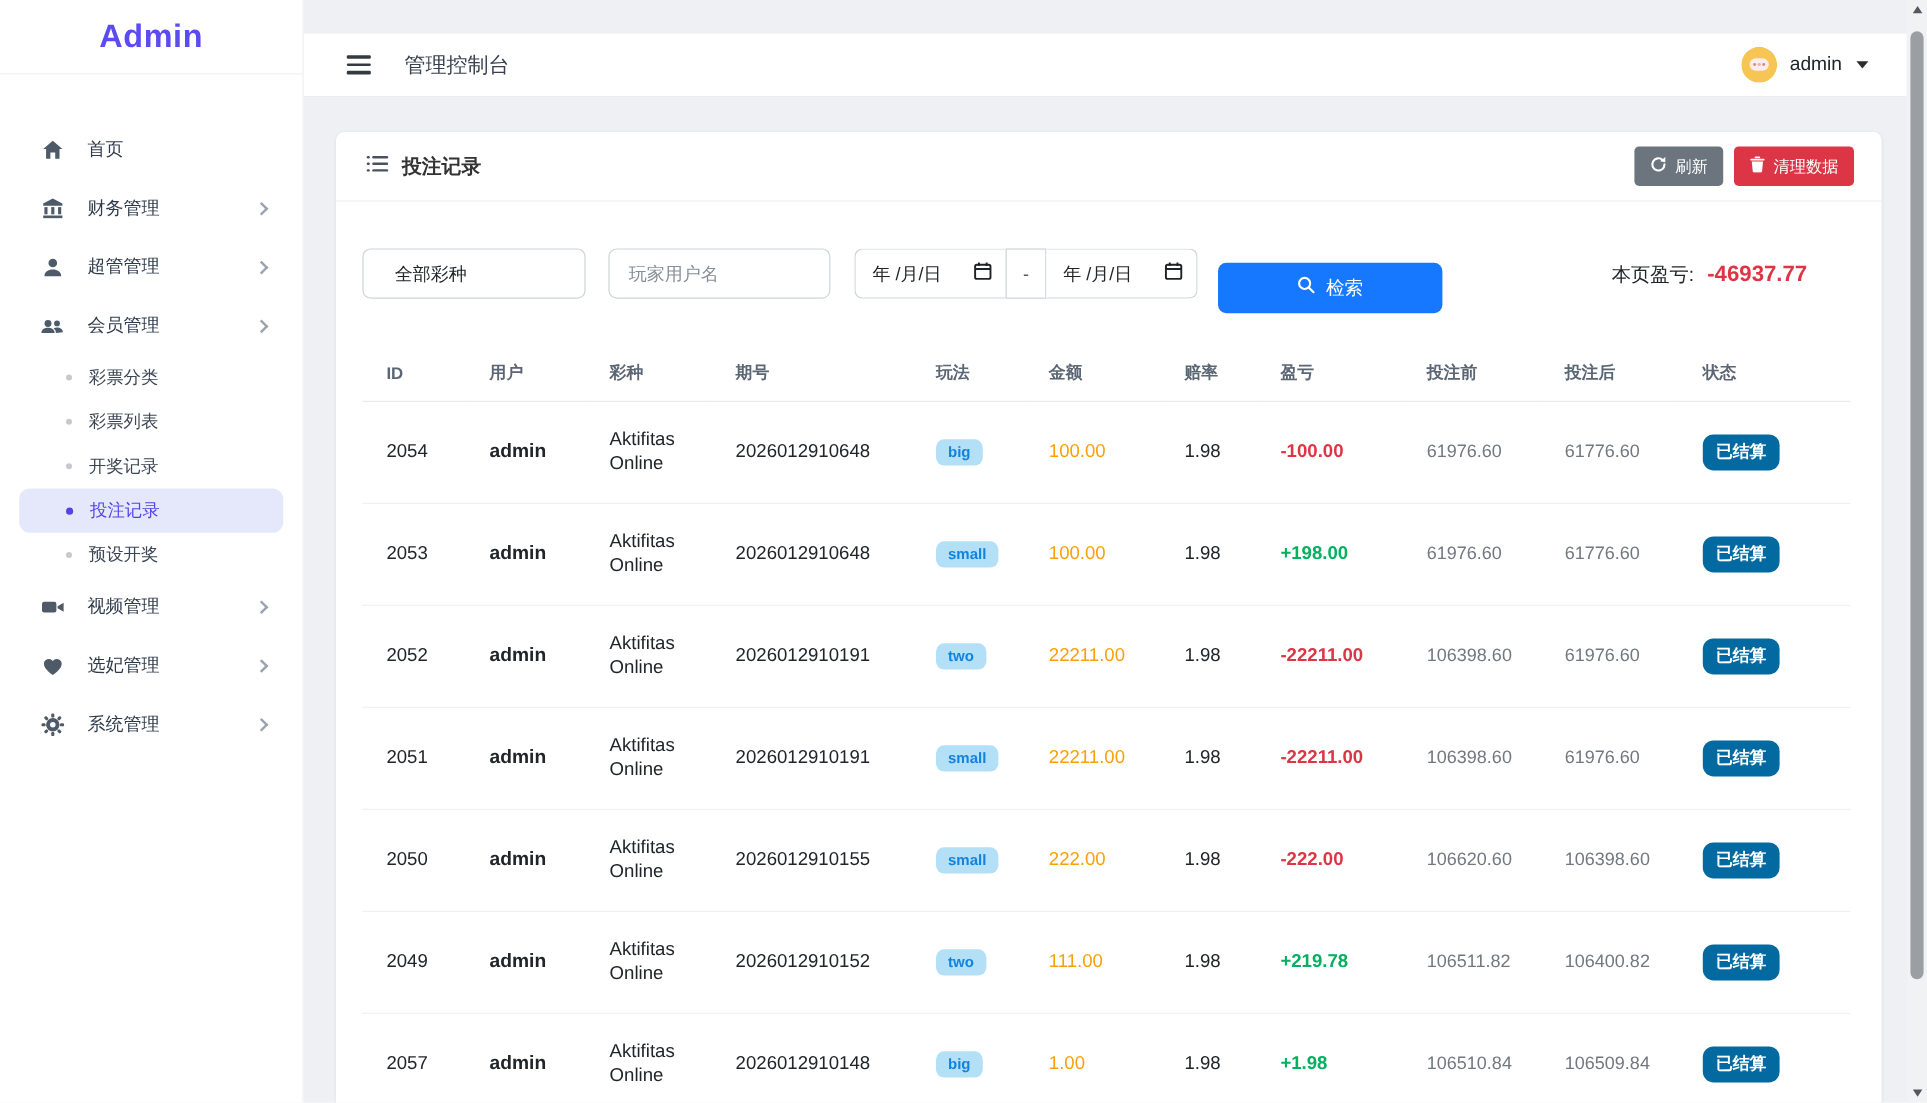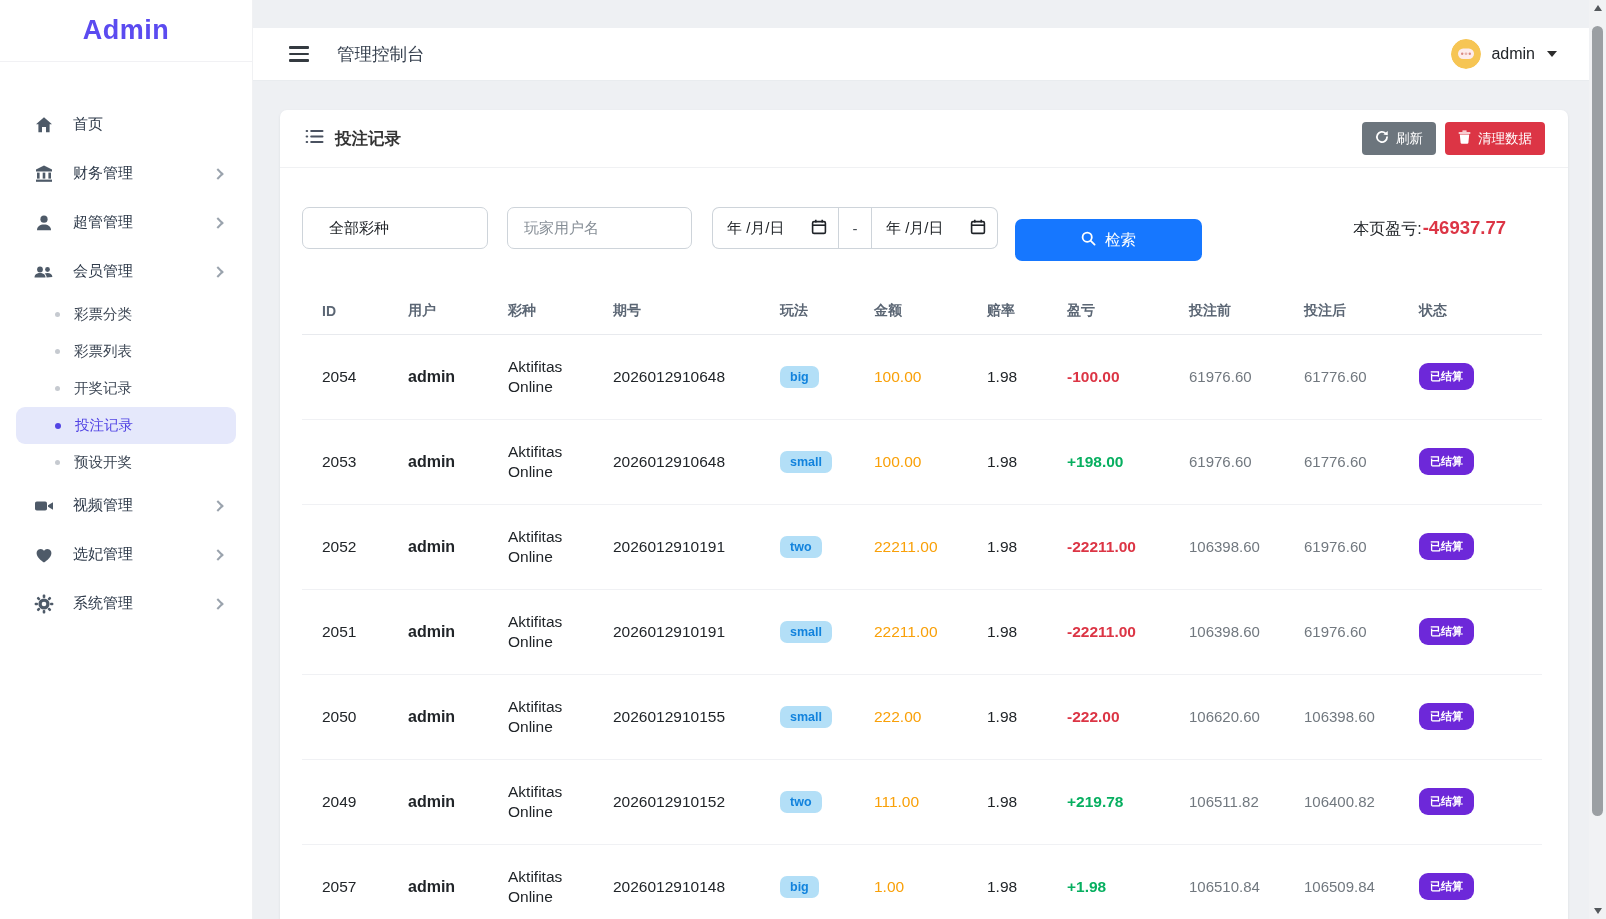--- a/index.html
+++ b/index.html
@@ -51,41 +51,41 @@
   .ctl { height:42px; border:1px solid #ced4da; border-radius:7px; background:#fff; display:flex; align-items:center; font-size:15px; color:#212529; }
   .select { width:186px; padding:0 26px; cursor:pointer; }
   .input { width:185px; padding:0 16px; margin-left:19px; }
   .input .placeholder { color:#868e96; }
   .dategroup { display:flex; margin-left:20px; }
   .date { width:126px; height:42px; border:1px solid #ced4da; background:#fff; display:flex; align-items:center; justify-content:space-between; padding:0 11px 0 14px; font-size:15px; color:#212529; cursor:text; }
   .date.first { border-radius:7px 0 0 7px; border-right:none; }
   .date.last { border-radius:0 7px 7px 0; border-left:none; }
   .sep { width:34px; height:42px; border:1px solid #ced4da; background:#fff; display:flex; align-items:center; justify-content:center; color:#495057; font-size:15px; }
   .btn-search { width:187px; height:42px; background:#1677ff; border:none; border-radius:7px; color:#fff; font-size:15.5px; margin-left:17px; display:flex; align-items:center; justify-content:center; gap:9px; cursor:pointer; font-family:inherit;margin-top:24px; }
-  .profit-wrap { margin-left:auto; padding-right:38px; display:flex; align-items:baseline; gap:1px; }
+  .profit-wrap { margin-left:auto; padding-right:38px; display:flex; align-items:baseline; gap:11px; }
   .profit-label { font-size:16px; color:#212529; }
   .profit-value { color:#dc3545; font-weight:bold; font-size:18.5px; }
 
   
   .table-wrap { margin-top:28px; padding:0 26px 0 22px; }
   table { width:100%; border-collapse:collapse; table-layout:fixed; }
   th { height:45px; font-size:14px; color:#5b6674; font-weight:bold; text-align:left; padding-left:20px; border-bottom:1px solid #e8eaee; }
   td { height:85px; border-bottom:1px solid #f0f1f4; font-size:15.5px; color:#212529; padding-left:20px; vertical-align:middle; }
   .c-id { width:86px; } .c-user { width:100px; } .c-lottery { width:105px; } .c-period { width:167px; }
   .c-play { width:94px; } .c-amount { width:113px; } .c-odds { width:80px; } .c-profit { width:122px; }
   .c-before { width:115px; } .c-after { width:115px; } .c-status { width:143px; }
   td.cell-user { font-weight:bold; font-size:16px; }
   td.cell-lottery { line-height:1.25; padding-right:6px; }
   td.cell-amount { color:#f9a008; }
   td.cell-profit { font-weight:bold; }
   td.cell-profit.neg { color:#dc3545; }
   td.cell-profit.pos { color:#07af60; }
   td.cell-before, td.cell-after { color:#71787f; font-size:15px; }
   .badge-play { display:inline-block; background:#b3dff7; color:#1283dd; font-weight:bold; font-size:12.5px; padding:4px 10px; border-radius:7px; }
-  .badge-status { display:inline-block; background:#6d28d9; color:#fff; font-weight:bold; font-size:11px; padding:6px 11px; border-radius:9px; }
+  .badge-status { display:inline-block; background:#0369a1; color:#fff; font-weight:bold; font-size:14px; padding:6px 11px; border-radius:9px; }
 
   
   .scrollbar { position:absolute; right:0; top:0; width:17px; height:919px; background:#f1f2f4; z-index:10; }
   .sb-up, .sb-down { position:absolute; left:0; width:17px; height:16px; display:flex; align-items:center; justify-content:center; cursor:pointer; }
   .sb-up { top:0; } .sb-down { bottom:0; }
   .tri-up { width:0; height:0; border-left:4.5px solid transparent; border-right:4.5px solid transparent; border-bottom:6px solid #54585c; }
   .tri-down { width:0; height:0; border-left:4.5px solid transparent; border-right:4.5px solid transparent; border-top:6px solid #54585c; }
   .sb-thumb { position:absolute; left:3px; top:26px; width:11px; height:790px; background:#9b9fa3; border-radius:6px; cursor:pointer; }
 </style>
 </head>

